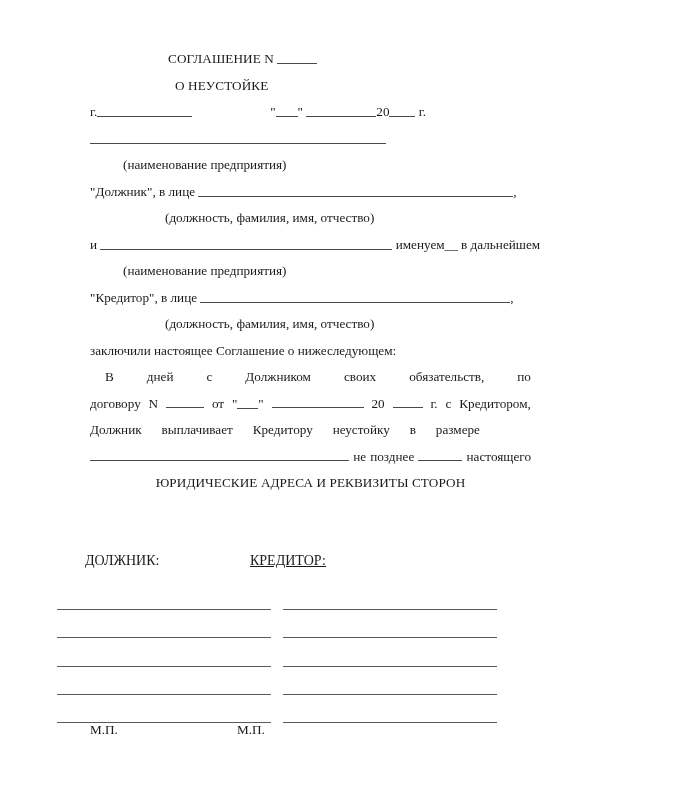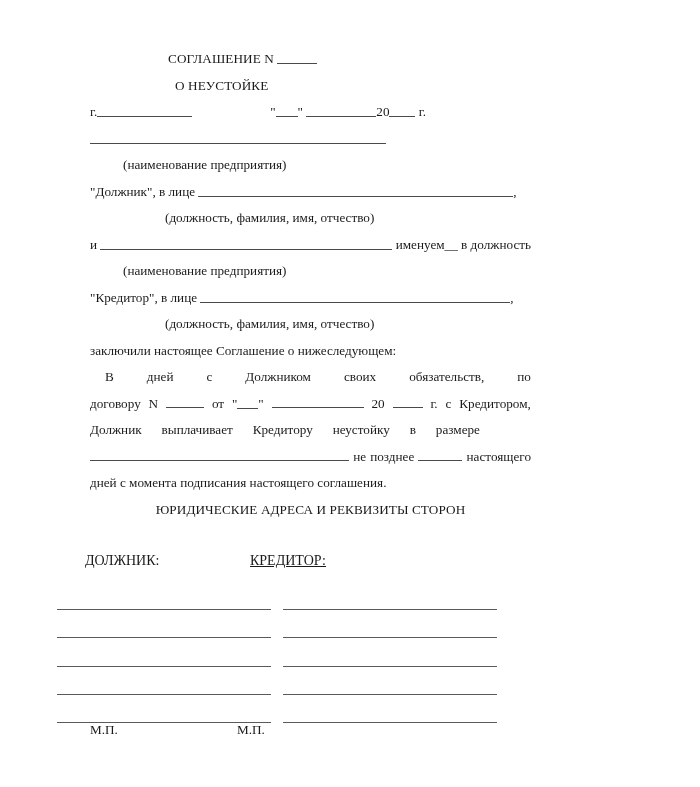--- a/index.html
+++ b/index.html
@@ -148,21 +148,21 @@
     <div class="ln"><span>г.</span><span class="rule" style="width:95px"></span><span style="display:inline-block;width:78px"></span><span class="q">"</span><span class="rule" style="width:22px"></span><span class="q">"</span> <span class="rule" style="width:70px"></span><span>20</span><span class="rule" style="width:26px"></span> <span>г.</span></div>
 
     <div class="ln"><span class="rule" style="width:296px"></span></div>
 
     <div class="ln indent-caption"><span>(наименование предприятия)</span></div>
 
     <div class="ln"><span>"Должник", в лице</span> <span class="rule" style="width:315px"></span><span>,</span></div>
 
     <div class="ln indent-caption2"><span>(должность, фамилия, имя, отчество)</span></div>
 
-    <div class="ln"><span>и</span> <span class="rule" style="width:292px"></span> <span>именуем__ в должность</span></div>
+    <div class="ln"><span>и</span> <span class="rule" style="width:292px"></span> <span>именуем__ в дальнейшем</span></div>
 
     <div class="ln indent-caption"><span>(наименование предприятия)</span></div>
 
     <div class="ln"><span>"Кредитор", в лице</span> <span class="rule" style="width:310px"></span><span>,</span></div>
 
     <div class="ln indent-caption2"><span>(должность, фамилия, имя, отчество)</span></div>
 
     <div class="ln"><span>заключили настоящее Соглашение о нижеследующем:</span></div>
 
     <div class="jrow first">
@@ -199,21 +199,20 @@
     </div>
 
     <div class="jrow">
       <span class="rule" style="width:259px"></span>
       <span>не</span>
       <span>позднее</span>
       <span class="rule" style="width:44px"></span>
       <span>настоящего</span>
     </div>
 
-    <div class="ln"><span>дней с момента подписания настоящего соглашения.</span></div>
 
     <div class="ln center-head"><span>ЮРИДИЧЕСКИЕ АДРЕСА И РЕКВИЗИТЫ СТОРОН</span></div>
 
   </div>
 
   <div class="cols">
     <div class="colhead">
       <span class="c1">ДОЛЖНИК:</span>
       <span class="c2">КРЕДИТОР:</span>
     </div>

